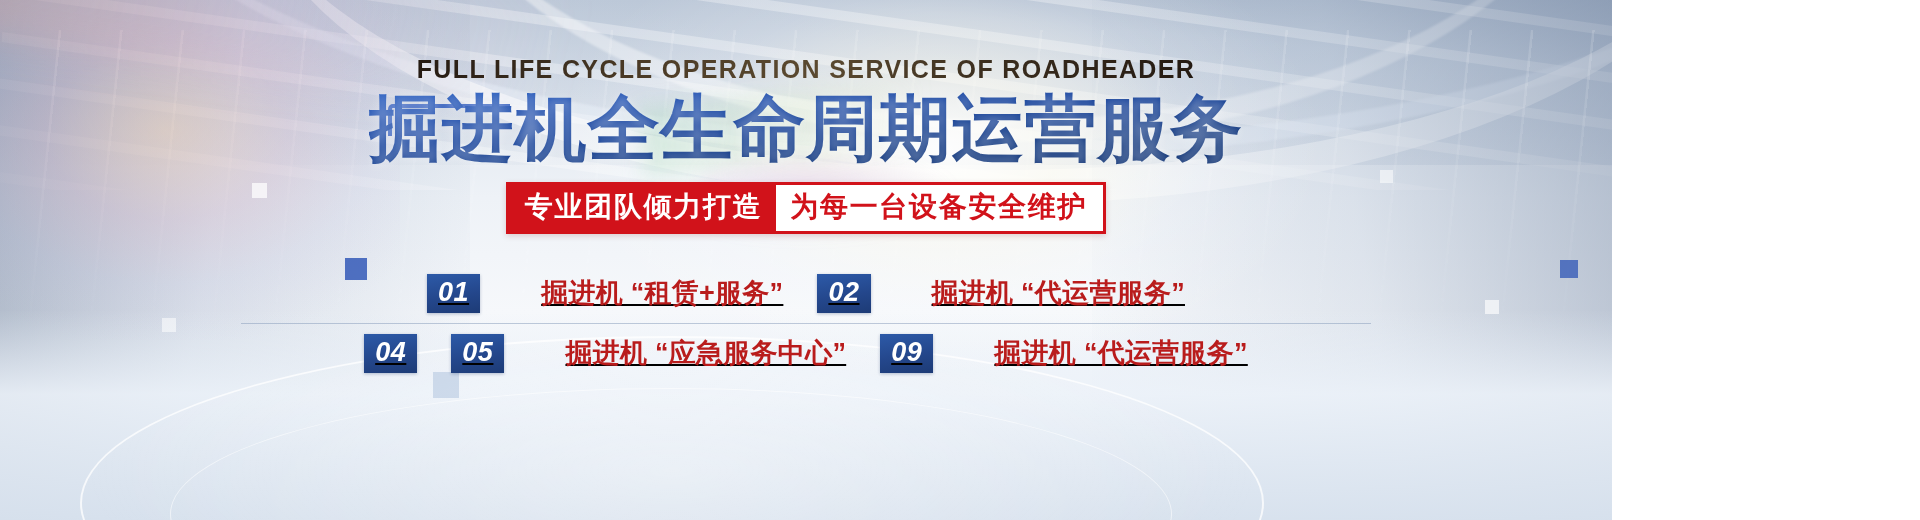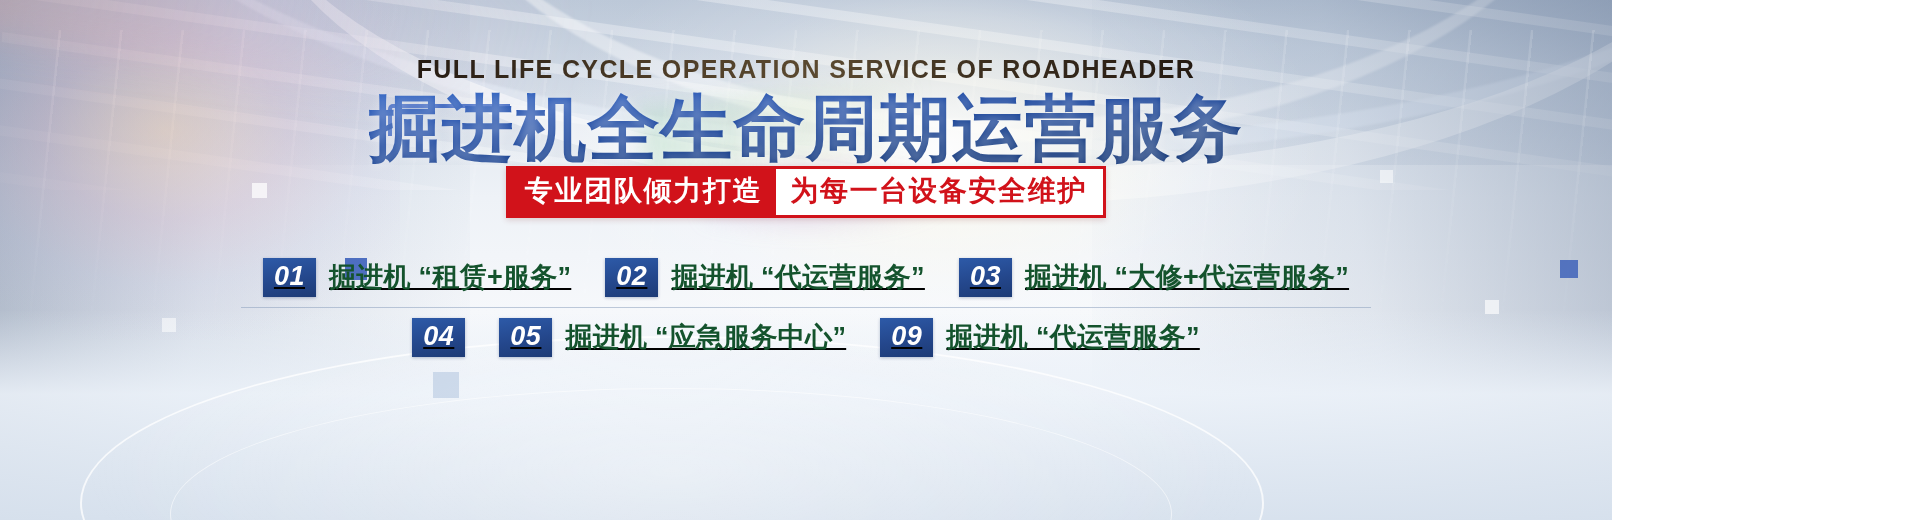--- a/index.html
+++ b/index.html
@@ -170,20 +170,21 @@
     letter-spacing:.012em;
     white-space:nowrap;
     font-family:"Liberation Sans","DejaVu Sans",sans-serif;
     background:linear-gradient(176deg,#2f63c4 0%,#2352b0 22%,#123e96 48%,#0d357f 72%,#0a2d6e 100%);
     -webkit-background-clip:text;background-clip:text;
     -webkit-text-fill-color:transparent;
     text-shadow:0 2px 10px rgba(255,255,255,.35);
   }
 
   .red-strip{
+    margin-top:16px;
     display:flex;align-items:center;
     border:3px solid #d1121a;
     background:#d1121a;
     box-shadow:0 2px 6px rgba(120,20,20,.18);
   }
   .red-strip .seg1{
     background:#d1121a;color:#ffffff;
     font-size:28px;font-weight:700;letter-spacing:.06em;
     padding:6px 14px 8px 16px;white-space:nowrap;line-height:1.12;
   }
@@ -214,22 +215,23 @@
     color:#ffffff;
     font-size:27px;font-weight:700;font-style:italic;
     letter-spacing:.02em;
     padding:2px 11px 4px 11px;
     line-height:1.22;
     box-shadow:0 1px 3px rgba(30,55,110,.30);
   }
   .item-label{
     font-size:27px;
     font-weight:600;
-    color:#14532d;
+    color:#b91c1c;
     letter-spacing:.01em;
+    margin-left:48px;
   }
 
   .row2-spacer{height:4px;}
 </style>
 </head>
 <body>
 
 <div id="banner">
 
   <div class="bg-base"></div>
@@ -278,24 +280,20 @@
 
       <div class="service-row row1">
         <div class="service-item">
           <span class="num-badge">01</span>
           <span class="item-label">掘进机 “租赁+服务”</span>
         </div>
         <div class="service-item">
           <span class="num-badge">02</span>
           <span class="item-label">掘进机 “代运营服务”</span>
         </div>
-        <div class="service-item">
-          <span class="num-badge">03</span>
-          <span class="item-label">掘进机 “大修+代运营服务”</span>
-        </div>
       </div>
 
       <div class="row2-spacer"></div>
 
       <div class="service-row row2">
         <div class="service-item">
           <span class="num-badge">04</span>
         </div>
         <div class="service-item">
           <span class="num-badge">05</span>

